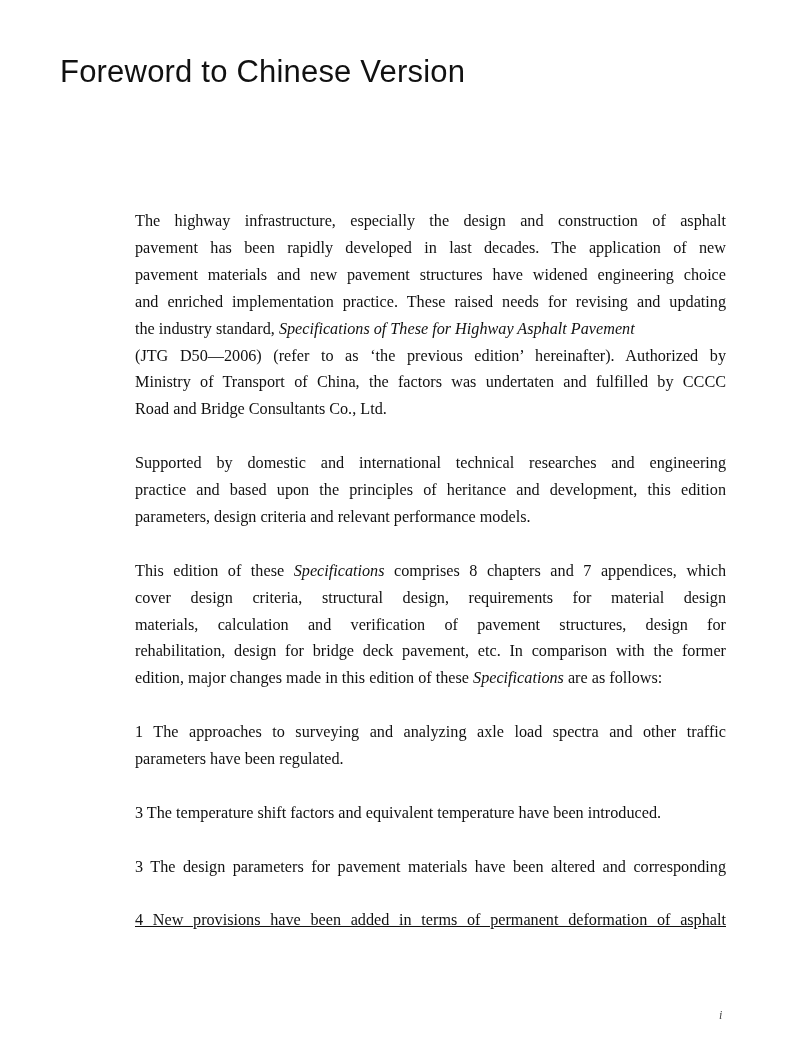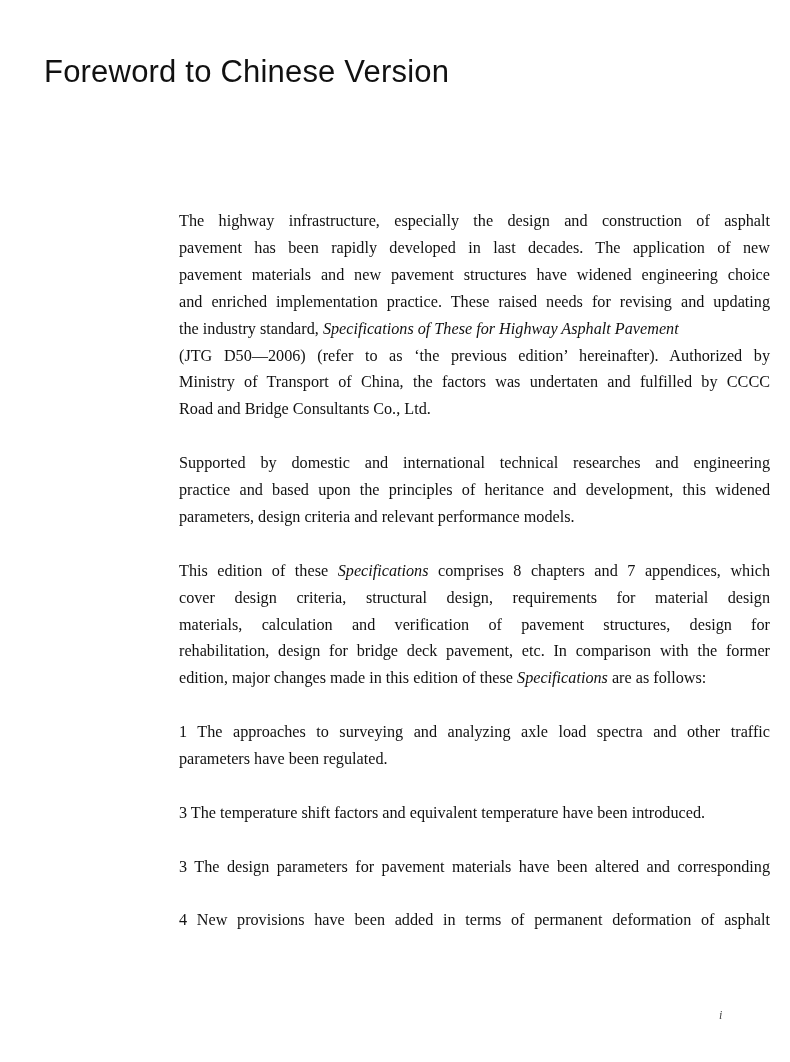--- a/index.html
+++ b/index.html
@@ -1,28 +1,28 @@
 <!DOCTYPE html>
 <html><head>
 <meta charset="utf-8">
 <style>
   html, body { margin:0; padding:0; background:#ffffff; }
   body { width:790px; height:1062px; position:relative; overflow:hidden; color:#111; }
   .title {
-    position:absolute; left:44px; top:54px;
+    position:absolute; left:60px; top:54px;
     font-family:"Liberation Sans", sans-serif;
     font-size:31px; font-weight:normal; letter-spacing:0.2px; margin:0;
   }
   .body {
     position:absolute; left:135px; top:208px; width:591px;
     font-family:"Liberation Serif", serif;
-    font-size:16.2px; line-height:26.9px;margin-left:44px;
+    font-size:16.2px; line-height:26.9px;
   }
   .para { margin:0 0 26.9px 0; text-align:justify; }
-  .para.last { margin-bottom:0; }
+  .para.last { margin-bottom:0;text-decoration:underline; }
   .line { display:block; text-align:justify; text-align-last:justify; white-space:nowrap; }
   .line.end { text-align-last:left; }
   em { font-style:italic; }
   .page-mark {
     position:absolute; left:719px; top:1008px;
     font-family:"Liberation Serif", serif; font-style:italic; font-size:12px; color:#444;
   }
 </style>
 </head>
 <body>
@@ -36,21 +36,21 @@
     <span class="line">pavement materials and new pavement structures have widened engineering choice</span>
     <span class="line">and enriched implementation practice. These raised needs for revising and updating</span>
     <span class="line end"><span>the industry standard, </span><em>Specifications of These for Highway Asphalt Pavement</em><span></span></span>
     <span class="line">(JTG D50—2006) (refer to as ‘the previous edition’ hereinafter). Authorized by</span>
     <span class="line">Ministry of Transport of China, the factors was undertaten and fulfilled by CCCC</span>
     <span class="line end">Road and Bridge Consultants Co., Ltd.</span>
   </p>
 
   <p class="para">
     <span class="line">Supported by domestic and international technical researches and engineering</span>
-    <span class="line">practice and based upon the principles of heritance and development, this widened</span>
+    <span class="line">practice and based upon the principles of heritance and development, this edition</span>
     <span class="line end">parameters, design criteria and relevant performance models.</span>
   </p>
 
   <p class="para">
     <span class="line"><span>This edition of these </span><em>Specifications</em><span> comprises 8 chapters and 7 appendices, which</span></span>
     <span class="line">cover design criteria, structural design, requirements for material design</span>
     <span class="line">materials, calculation and verification of pavement structures, design for</span>
     <span class="line">rehabilitation, design for bridge deck pavement, etc. In comparison with the former</span>
     <span class="line end"><span>edition, major changes made in this edition of these </span><em>Specifications</em><span> are as follows:</span></span>
   </p>

